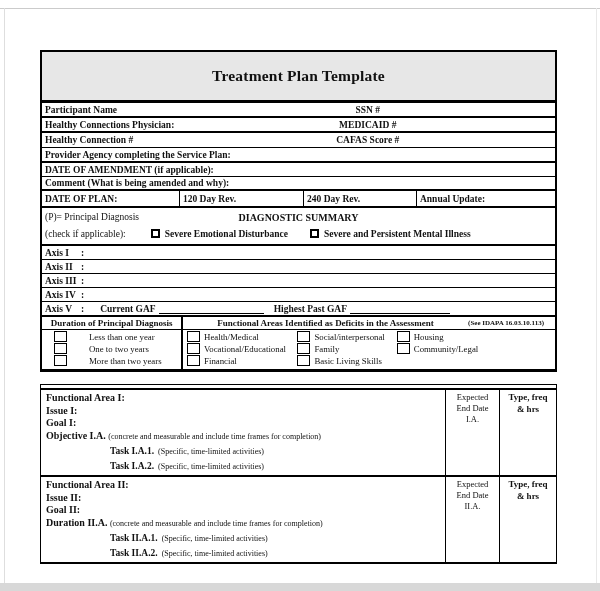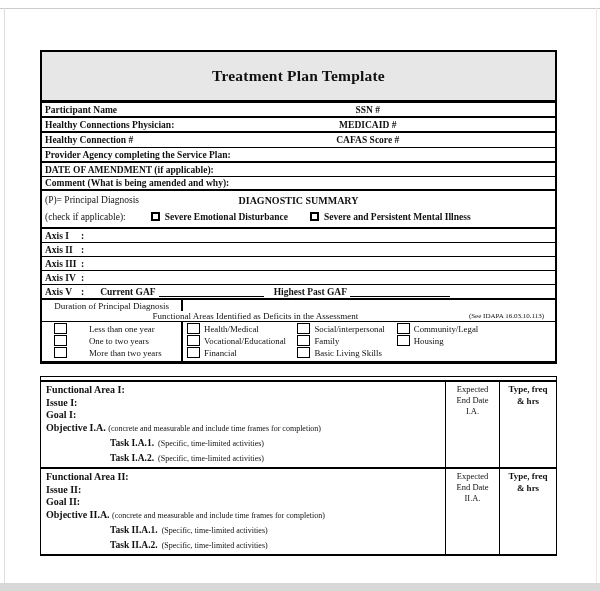--- a/index.html
+++ b/index.html
@@ -52,21 +52,21 @@
   .cbx.m2 { margin-left:22px; margin-right:5px; }
 
   .axis-name { display:inline-block; width:36px; }
   .gaf-label1 { margin-left:16px; }
   .gaf-line { display:inline-block; border-bottom:1px solid #000; height:10px; flex:0 0 auto; }
   .gaf-w1 { width:105px; margin-left:3px; }
   .gaf-label2 { margin-left:10px; }
   .gaf-w2 { width:100px; margin-left:3px; }
 
   
-  .dur-head { display:flex; min-height:13px; border-bottom:1.5px solid #000; font-size:9px; font-weight:normal;flex-direction:column; }
+  .dur-head { display:flex; min-height:13px; border-bottom:1.5px solid #000; font-size:9px; font-weight:bold; }
   .dur-head .lcell { width:27.5%; border-right:2.5px solid #000; text-align:center; padding-top:1px; }
   .dur-head .rcell { flex:1; display:flex; align-items:center; }
   .dur-head .rcell .hdr { flex:1; text-align:center; }
   .dur-head .rcell .ref { font-size:7px; padding-right:11px; white-space:nowrap; }
   .dur-body { display:flex; }
   .dur-body .lcell { width:27.5%; border-right:2.5px solid #000; padding:1px 0 2px; }
   .dur-body .rcell { flex:1; display:flex; padding:1px 0 2px 4px; }
   .opt-row { display:flex; align-items:center; height:12px; font-size:8.8px; font-weight:normal; }
   .gcb { width:13px; height:11px; border:1px solid #000; background:#fff; display:inline-block; flex:0 0 auto; margin-top:-1px; }
   .dur-body .lcell .opt-row { padding-left:12px; }
@@ -125,20 +125,26 @@
       <div class="row bb25">
         <span>Provider Agency completing the Service Plan:</span>
       </div>
       <div class="row bb1" style="min-height:14px">
         <span>DATE OF AMENDMENT (if applicable):</span>
       </div>
       <div class="row bb2" style="min-height:14px">
         <span>Comment (What is being amended and why):</span>
       </div>
 
+      <div class="row date-row bb2">
+        <div class="cell c0">DATE OF PLAN:</div>
+        <div class="cell c1">120 Day Rev.</div>
+        <div class="cell c2">240 Day  Rev.</div>
+        <div class="cell c3">Annual Update:</div>
+      </div>
 
       <div class="row diag bb25">
         <div class="diag-line1">
           <span class="diag-p">(P)= Principal Diagnosis</span>
           <div class="diag-title">DIAGNOSTIC SUMMARY</div>
         </div>
         <div class="diag-line2">
           <span class="diag-check-label">(check if applicable):</span>
           <span class="cbx m1"></span>
           <span>Severe Emotional Disturbance</span>
@@ -219,25 +225,25 @@
               <span class="lbl">Family</span>
             </div>
             <div class="opt-row">
               <span class="gcb"></span>
               <span class="lbl">Basic Living Skills</span>
             </div>
           </div>
           <div class="fa-col fa-c3">
             <div class="opt-row">
               <span class="gcb"></span>
+              <span class="lbl">Housing</span>
+            </div>
+            <div class="opt-row">
+              <span class="gcb"></span>
               <span class="lbl">Community/Legal</span>
-            </div>
-            <div class="opt-row">
-              <span class="gcb"></span>
-              <span class="lbl">Housing</span>
             </div>
           </div>
         </div>
       </div>
     </div>
 
     <div class="gap"></div>
 
     <div class="t2">
       <div class="t2-strip"></div>
@@ -270,21 +276,21 @@
           <div>&amp; hrs</div>
         </div>
       </div>
 
       <div class="sec">
         <div class="main">
           <div class="ln">Functional Area II:</div>
           <div class="ln">Issue II:</div>
           <div class="ln">Goal II:</div>
           <div class="ln">
-            <span>Objective II.A.</span>
+            <span>Duration II.A.</span>
             <span class="note">(concrete and measurable and include time frames for completion)</span>
           </div>
           <div class="task">
             <span class="tl">Task II.A.1.</span>
             <span class="note">(Specific, time-limited activities)</span>
           </div>
           <div class="task">
             <span class="tl">Task II.A.2.</span>
             <span class="note">(Specific, time-limited activities)</span>
           </div>

